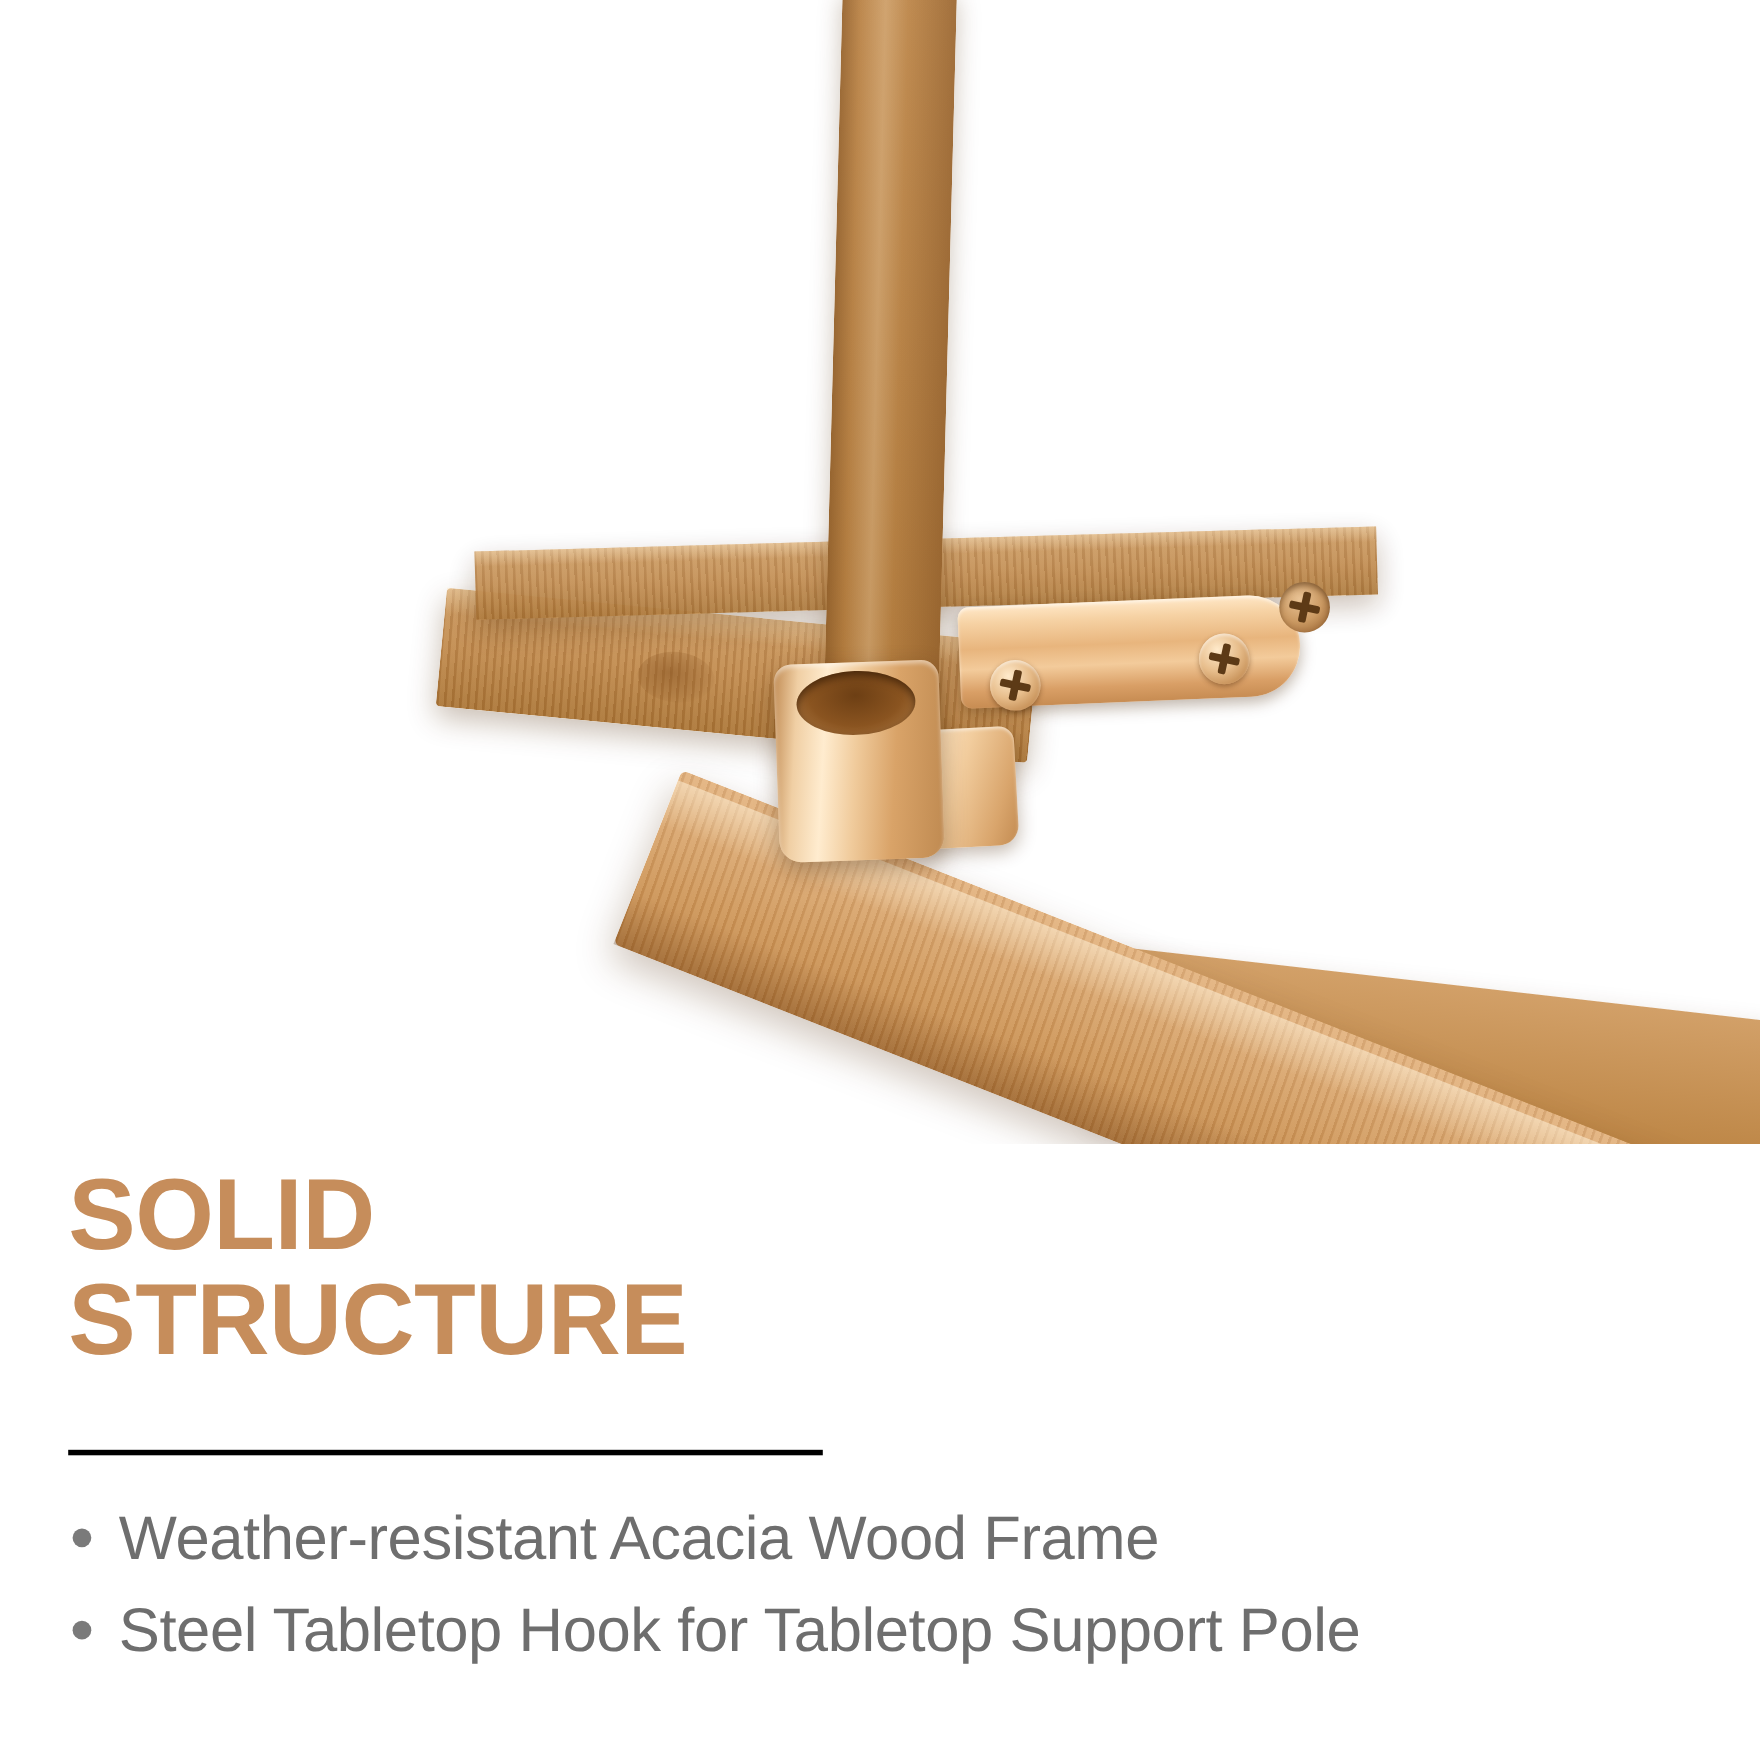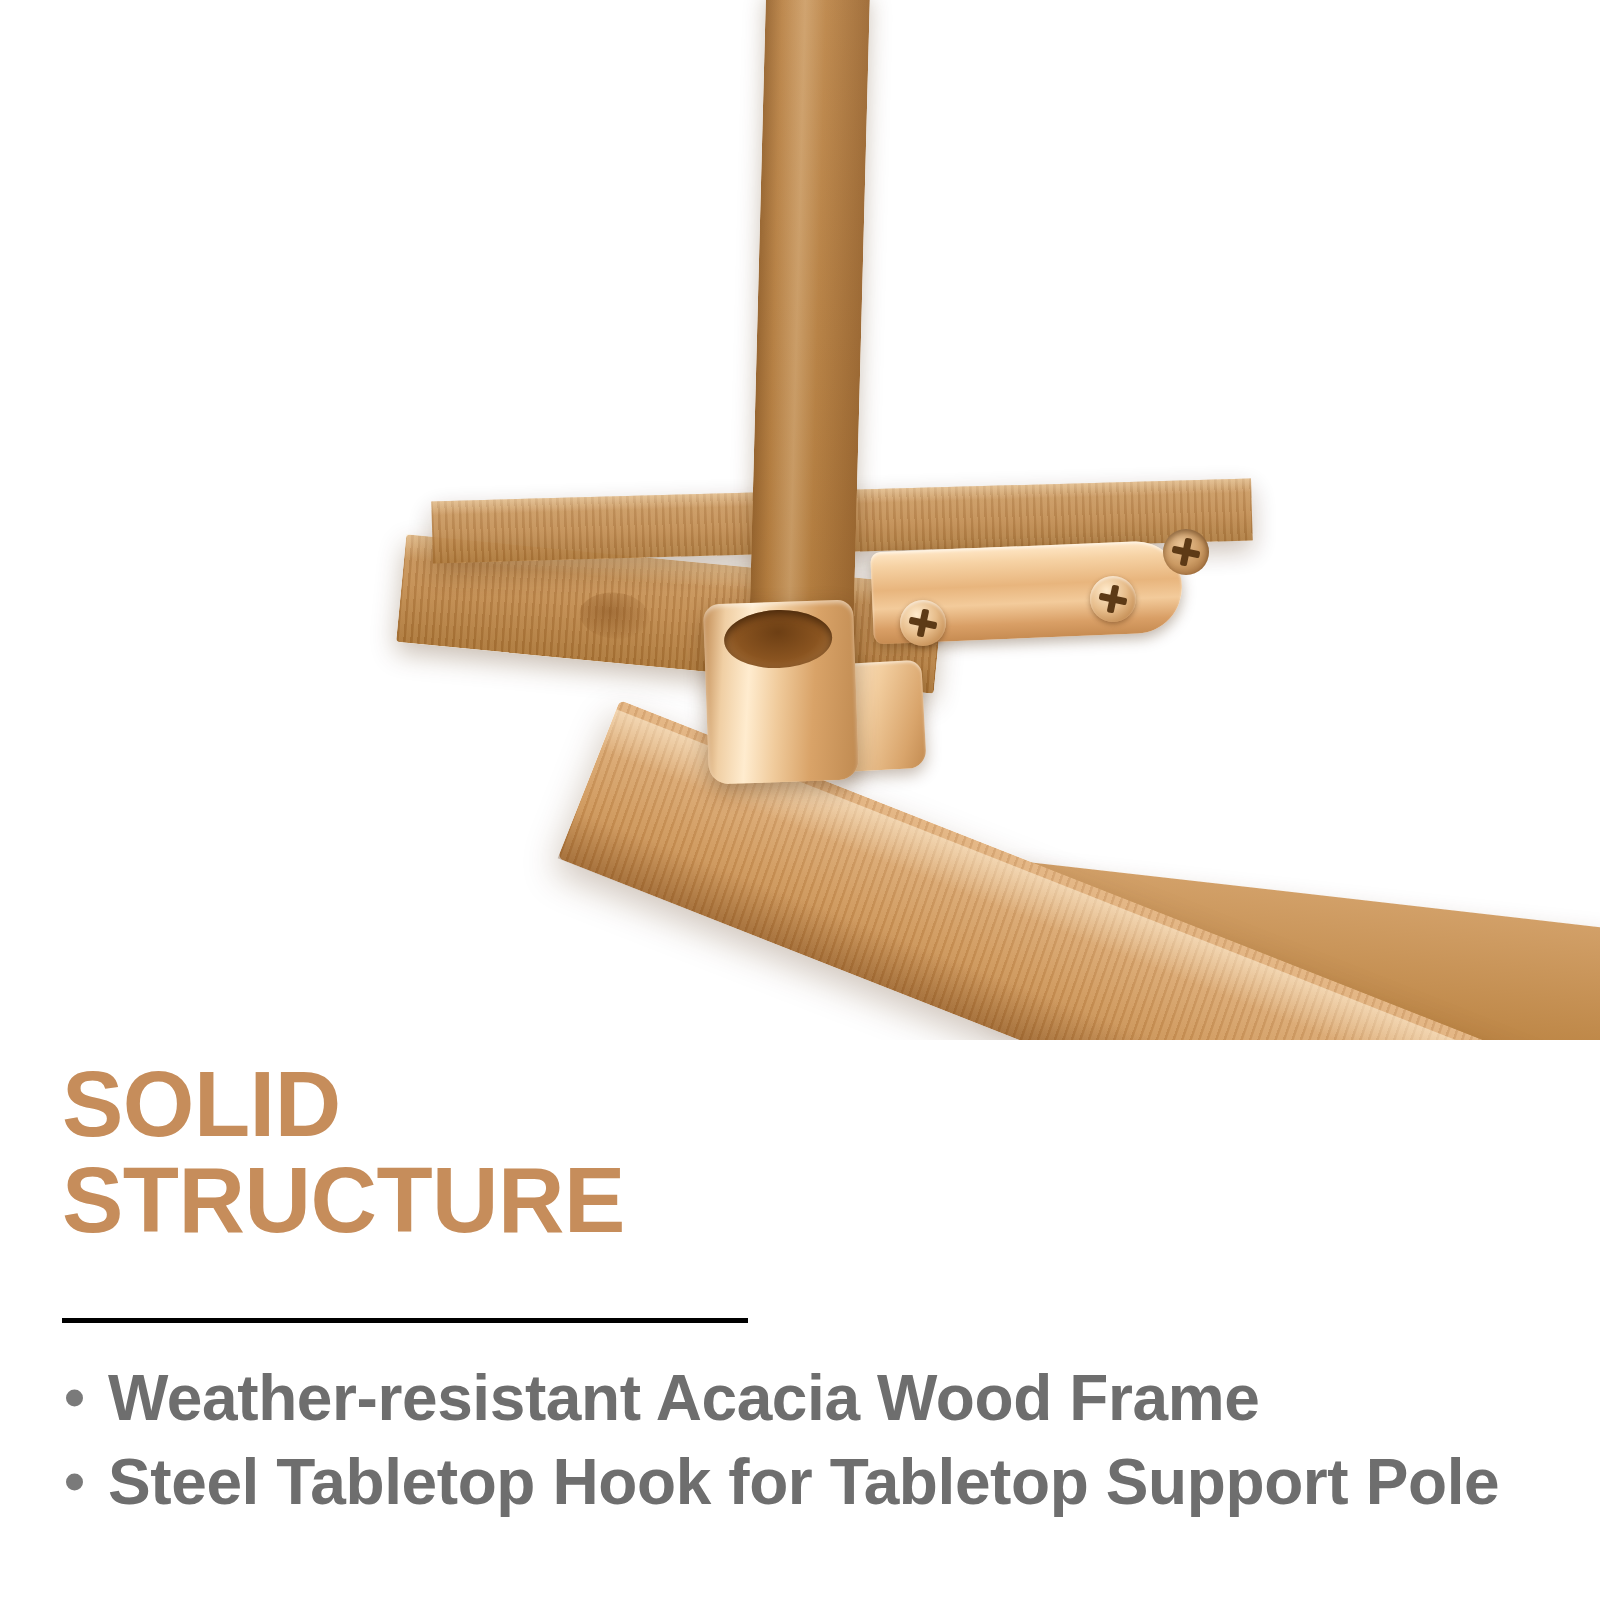--- a/index.html
+++ b/index.html
@@ -205,25 +205,24 @@
   }
   .bullets{
     position:absolute;left:62px;top:316px;width:1480px;
     list-style:none;margin:0;padding:0;
   }
   .bullets li{
     position:relative;
     padding-left:46px;
     color:#6e6e6e;
     font-family:"Liberation Sans","DejaVu Sans",sans-serif;
-    font-size:64px;
+    font-size:56px;
     line-height:84px;
     letter-spacing:-0.4px;
     white-space:nowrap;
-    font-weight:bold;
   }
   .bullets li .dot{
     position:absolute;left:4px;top:50%;transform:translateY(-50%);
     width:17px;height:17px;border-radius:50%;background:#7a7a7a;
   }
 </style>
 </head>
 <body>
 
 <div id="stage">

